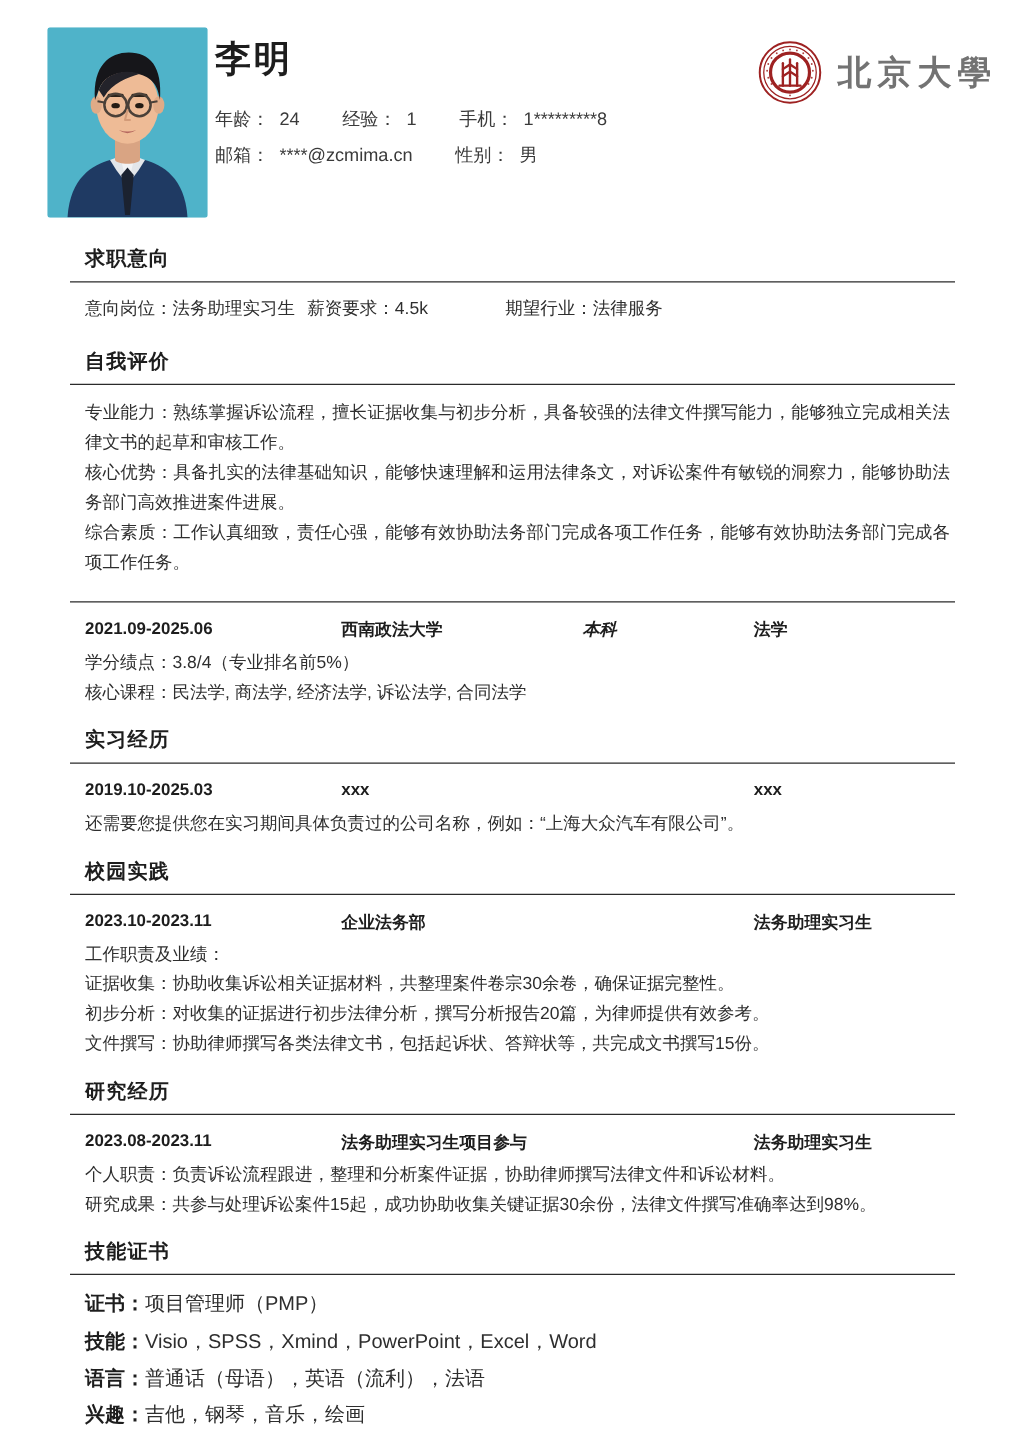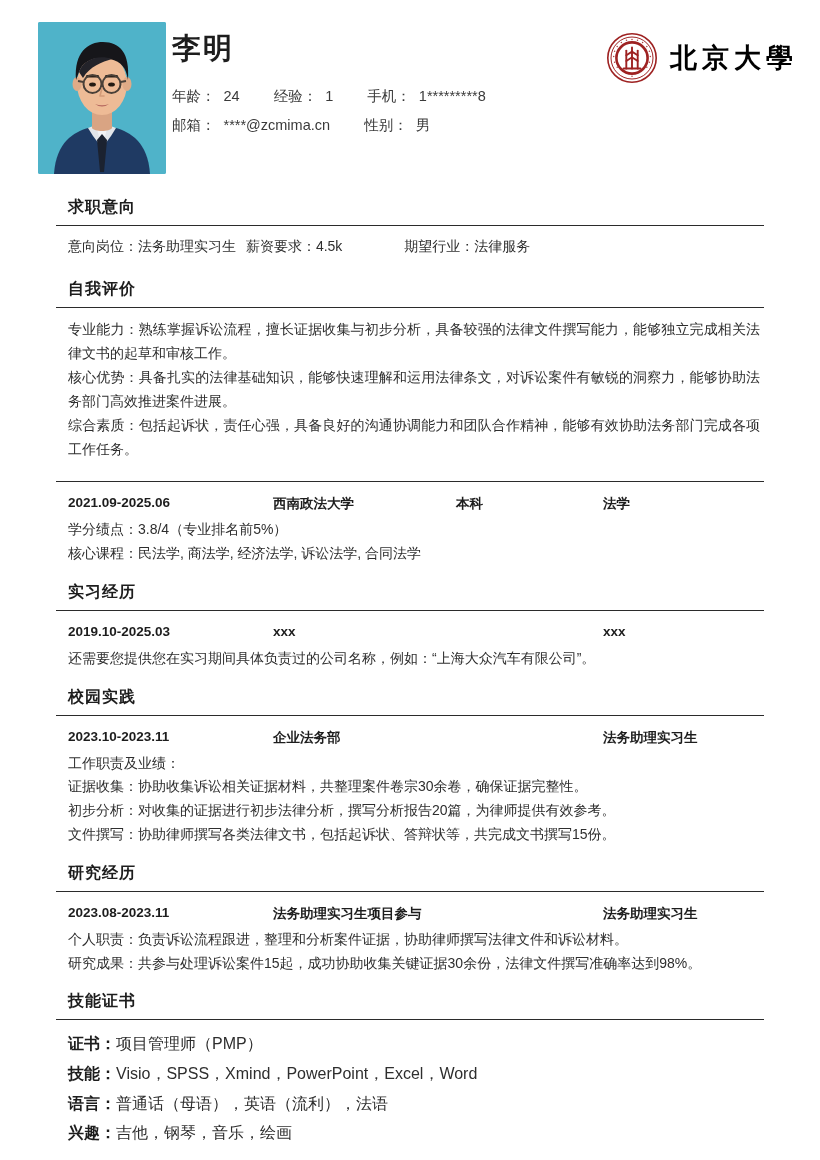--- a/index.html
+++ b/index.html
@@ -76,21 +76,21 @@
     top: 32px;
     display: flex;
     align-items: center;
     gap: 12px;
   }
   .logo-seal { width: 52px; height: 52px; display: block; }
   .logo-text {
     font-family: Liberation Mono, monospace;
     font-size: 27px;
     font-weight: bold;
-    color: #000000;
+    color: #737373;
     letter-spacing: 5px;
     white-space: nowrap;
   }
 
   
   .section { padding: 0 56px; }
   .section-title {
     font-size: 16px;
     font-weight: bold;
     color: #1d1d1d;
@@ -121,21 +121,21 @@
     position: relative;
     height: 23px;
     font-size: 13.5px;
     font-weight: bold;
     color: #1d1d1d;
     margin-top: 13px;
   }
   .entry-row .col { position: absolute; top: 0; white-space: nowrap; }
   .col-date  { left: 0px; }
   .col-org   { left: 205px; }
-  .col-c3    { left: 388px; }
+  .col-c3    { left: 398px; font-style: italic; }
   .col-c4    { left: 535px; }
   .col-right { left: 535px; }
 
   .entry-line {
     font-size: 14px;
     line-height: 1.7;
     color: #2e2e2e;
   }
 
   
@@ -271,21 +271,21 @@
   </div>
 
   <div class="sec-gap"></div>
 
   <div class="section">
     <div class="section-title">自我评价</div>
     <hr class="section-rule">
     <div class="section-body">
       <div class="para">专业能力：熟练掌握诉讼流程，擅长证据收集与初步分析，具备较强的法律文件撰写能力，能够独立完成相关法律文书的起草和审核工作。</div>
       <div class="para">核心优势：具备扎实的法律基础知识，能够快速理解和运用法律条文，对诉讼案件有敏锐的洞察力，能够协助法务部门高效推进案件进展。</div>
-      <div class="para">综合素质：包括起诉状，责任心强，具备良好的沟通协调能力和团队合作精神，能够有效协助法务部门完成各项工作任务。</div>
+      <div class="para">综合素质：工作认真细致，责任心强，能够有效协助法务部门完成各项工作任务，能够有效协助法务部门完成各项工作任务。</div>
     </div>
   </div>
 
   <div class="sec-gap"></div>
 
   <div class="section">
     <hr class="section-rule">
     <div class="section-body">
       <div class="entry-row">
         <span class="col col-date">2021.09-2025.06</span>

